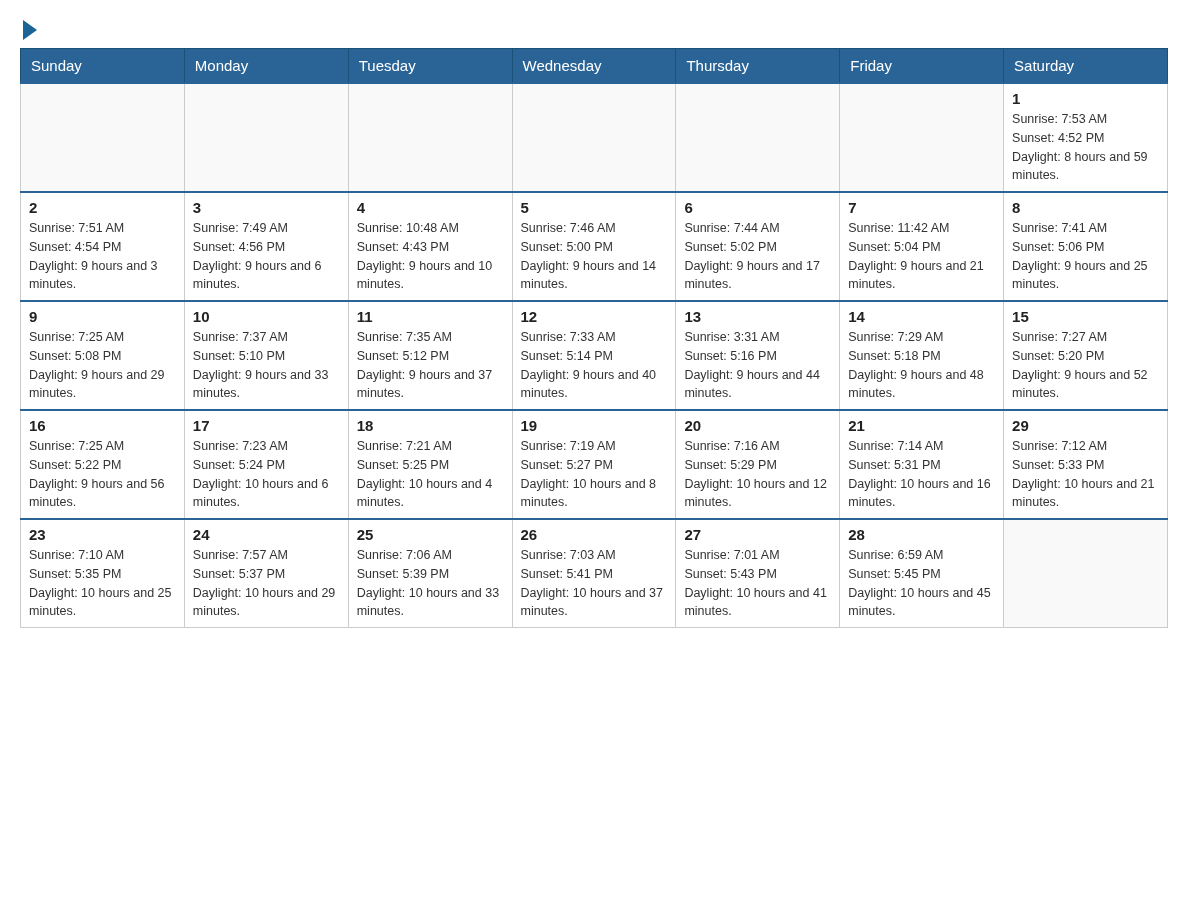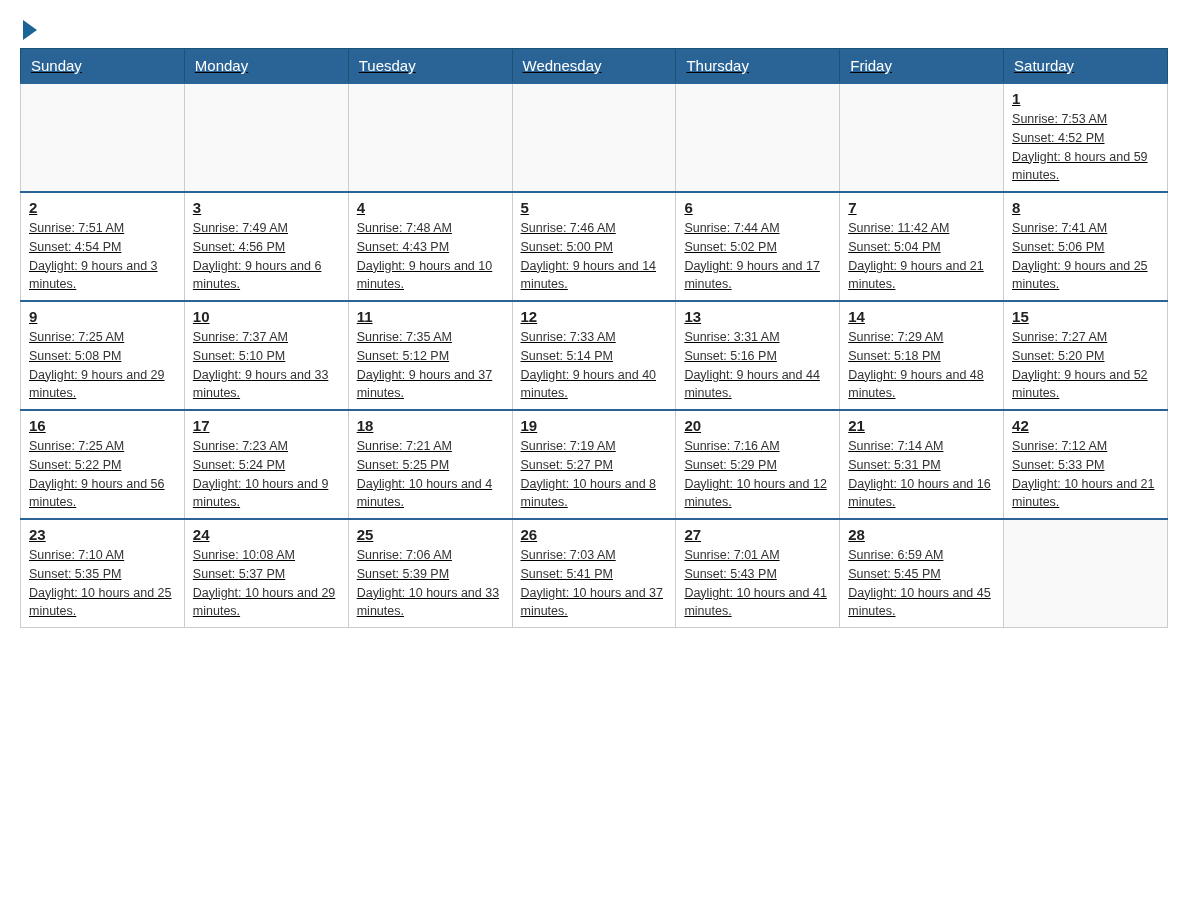--- a/index.html
+++ b/index.html
@@ -55,21 +55,20 @@
     }
     .location {
       font-size: 20px;
       color: #333;
       margin-top: 2px;
     }
     .calendar {
       width: 100%;
       border-collapse: collapse;
       margin-top: 2px;
-      text-decoration: underline;
     }
     .calendar th {
       background-color: #2a6496;
       color: white;
       font-size: 15px;
       font-weight: normal;
       padding: 8px 10px;
       text-align: left;
       border: 1px solid #1a5276;
     }
@@ -154,21 +153,21 @@
           <div class="day-info">Daylight: 9 hours and 3 minutes.</div>
         </td>
         <td>
           <span class="day-num">3</span>
           <div class="day-info">Sunrise: 7:49 AM</div>
           <div class="day-info">Sunset: 4:56 PM</div>
           <div class="day-info">Daylight: 9 hours and 6 minutes.</div>
         </td>
         <td>
           <span class="day-num">4</span>
-          <div class="day-info">Sunrise: 7:48 AM</div>
+          <div class="day-info">Sunrise: 10:48 AM</div>
           <div class="day-info">Sunset: 4:43 PM</div>
           <div class="day-info">Daylight: 9 hours and 10 minutes.</div>
         </td>
         <td>
           <span class="day-num">5</span>
           <div class="day-info">Sunrise: 7:46 AM</div>
           <div class="day-info">Sunset: 5:00 PM</div>
           <div class="day-info">Daylight: 9 hours and 14 minutes.</div>
         </td>
         <td>
@@ -238,21 +237,21 @@
         <td>
           <span class="day-num">16</span>
           <div class="day-info">Sunrise: 7:25 AM</div>
           <div class="day-info">Sunset: 5:22 PM</div>
           <div class="day-info">Daylight: 9 hours and 56 minutes.</div>
         </td>
         <td>
           <span class="day-num">17</span>
           <div class="day-info">Sunrise: 7:23 AM</div>
           <div class="day-info">Sunset: 5:24 PM</div>
-          <div class="day-info">Daylight: 10 hours and 9 minutes.</div>
+          <div class="day-info">Daylight: 10 hours and 6 minutes.</div>
         </td>
         <td>
           <span class="day-num">18</span>
           <div class="day-info">Sunrise: 7:21 AM</div>
           <div class="day-info">Sunset: 5:25 PM</div>
           <div class="day-info">Daylight: 10 hours and 4 minutes.</div>
         </td>
         <td>
           <span class="day-num">19</span>
           <div class="day-info">Sunrise: 7:19 AM</div>
@@ -265,36 +264,36 @@
           <div class="day-info">Sunset: 5:29 PM</div>
           <div class="day-info">Daylight: 10 hours and 12 minutes.</div>
         </td>
         <td>
           <span class="day-num">21</span>
           <div class="day-info">Sunrise: 7:14 AM</div>
           <div class="day-info">Sunset: 5:31 PM</div>
           <div class="day-info">Daylight: 10 hours and 16 minutes.</div>
         </td>
         <td>
-          <span class="day-num">42</span>
+          <span class="day-num">29</span>
           <div class="day-info">Sunrise: 7:12 AM</div>
           <div class="day-info">Sunset: 5:33 PM</div>
           <div class="day-info">Daylight: 10 hours and 21 minutes.</div>
         </td>
       </tr>
       <tr class="week-row">
         <td>
           <span class="day-num">23</span>
           <div class="day-info">Sunrise: 7:10 AM</div>
           <div class="day-info">Sunset: 5:35 PM</div>
           <div class="day-info">Daylight: 10 hours and 25 minutes.</div>
         </td>
         <td>
           <span class="day-num">24</span>
-          <div class="day-info">Sunrise: 10:08 AM</div>
+          <div class="day-info">Sunrise: 7:57 AM</div>
           <div class="day-info">Sunset: 5:37 PM</div>
           <div class="day-info">Daylight: 10 hours and 29 minutes.</div>
         </td>
         <td>
           <span class="day-num">25</span>
           <div class="day-info">Sunrise: 7:06 AM</div>
           <div class="day-info">Sunset: 5:39 PM</div>
           <div class="day-info">Daylight: 10 hours and 33 minutes.</div>
         </td>
         <td>

